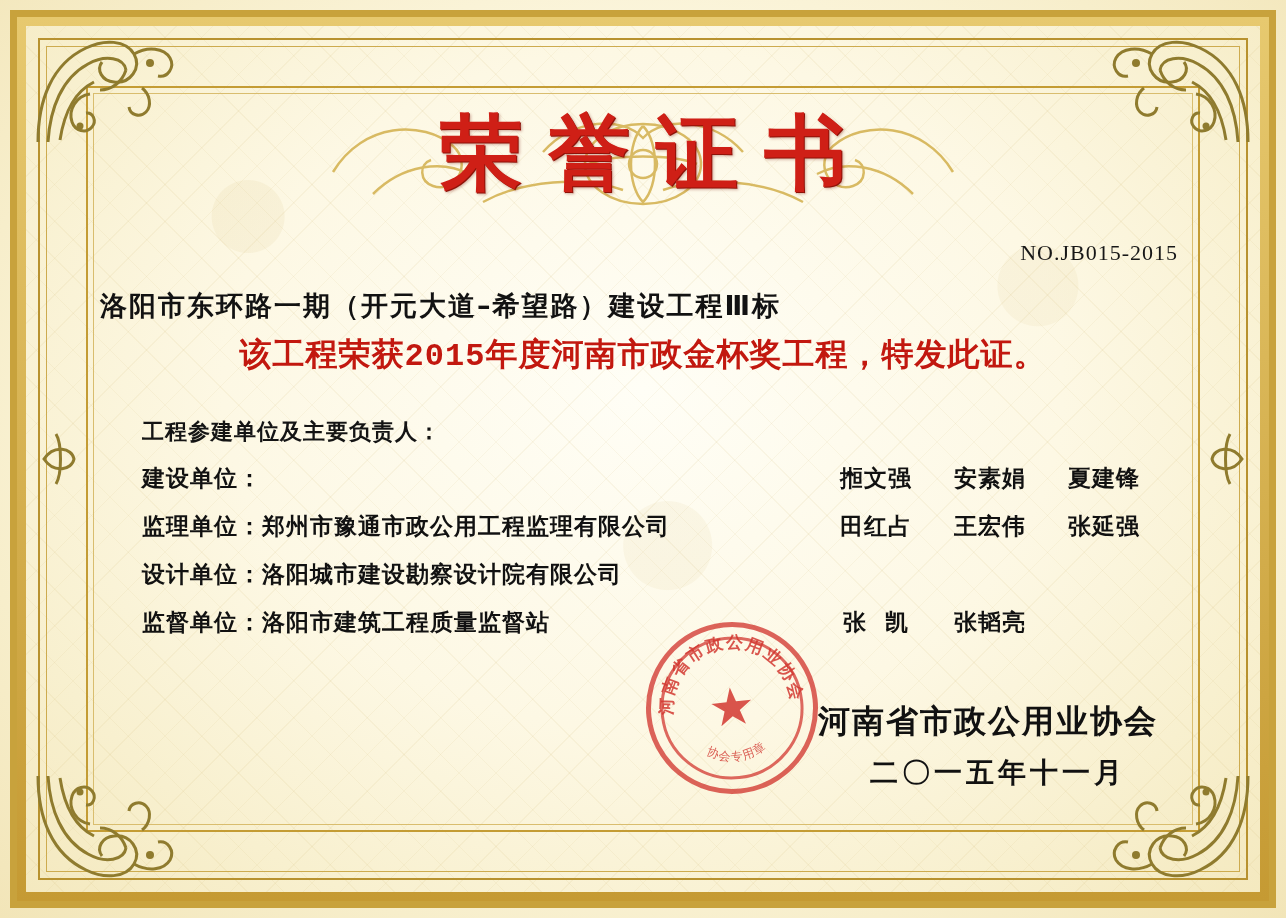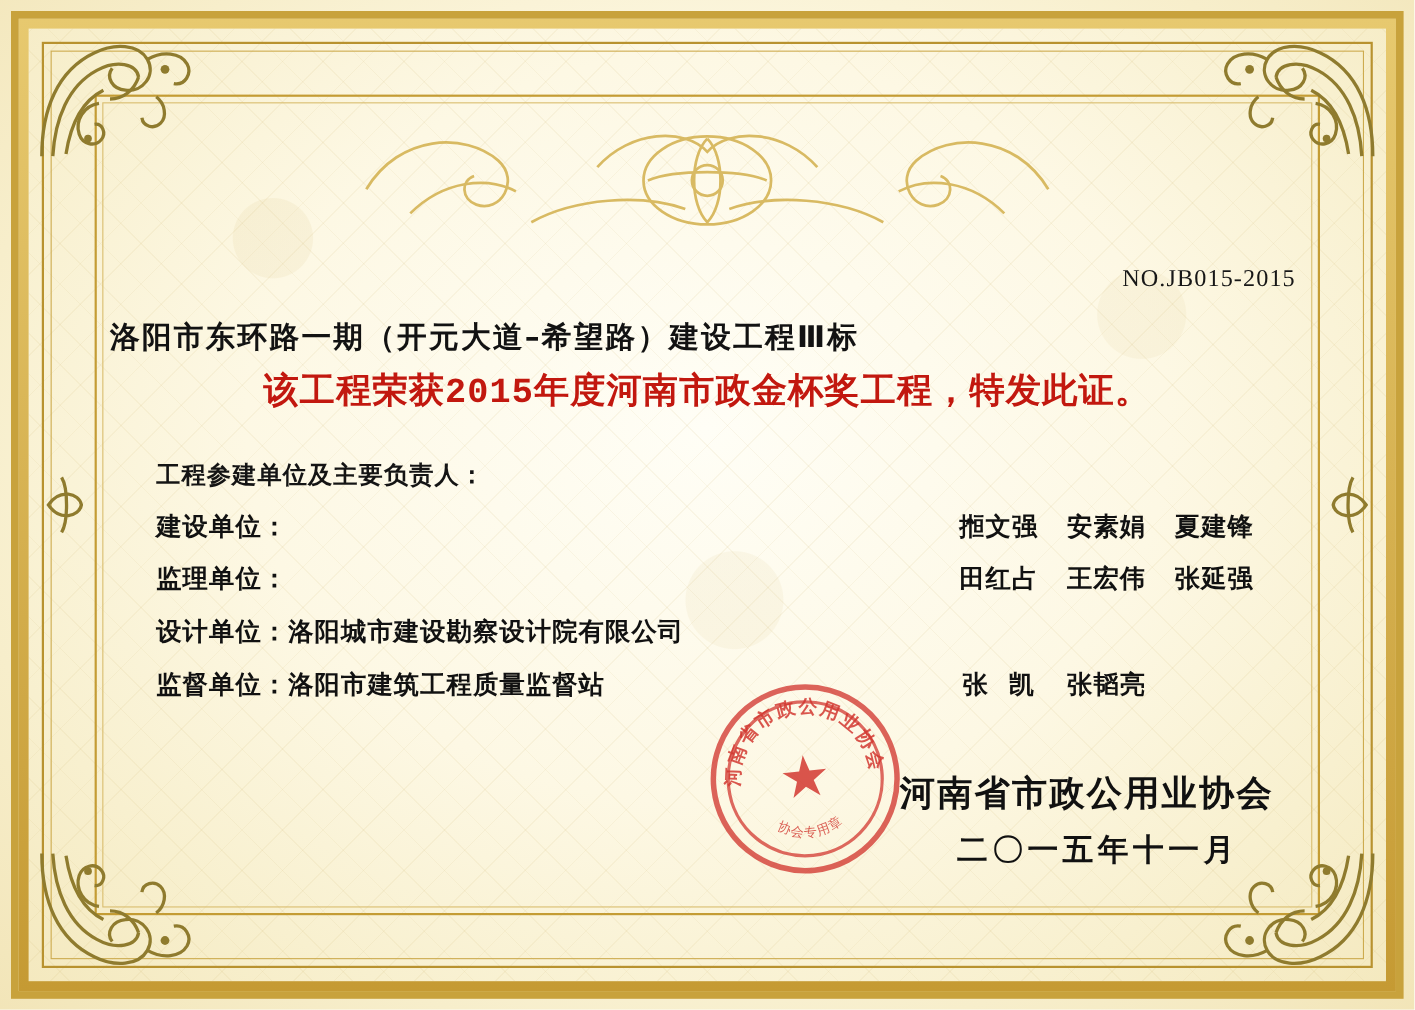--- a/index.html
+++ b/index.html
@@ -200,21 +200,21 @@
     font-size: 23px;
     font-weight: bold;
     color: #111111;
     letter-spacing: 1px;
     flex: 0 0 460px;
     white-space: nowrap;
   }
   .unit-people {
     margin-left: auto;
     display: flex;
-    gap: 26px;
+    gap: 42px;
     font-family: "DejaVu Serif", "Liberation Serif", serif;
     font-size: 23px;
     font-weight: bold;
     color: #111111;
     letter-spacing: 1px;
     padding-right: 36px;
   }
   .person { min-width: 72px; text-align: center; white-space: pre; }
 
   
@@ -369,20 +369,21 @@
           <path d="M620 92 C590 62 550 58 524 72"></path>
           <path d="M250 50 C280 16 330 14 350 36 C370 14 420 16 450 50"></path>
           <ellipse cx="350" cy="62" rx="58" ry="40" stroke-width="2.5"></ellipse>
           <path d="M350 24 C334 40 334 84 350 100 C366 84 366 40 350 24"></path>
           <path d="M296 62 C320 52 380 52 404 62"></path>
           <circle cx="350" cy="62" r="14"></circle>
           <path d="M190 100 C230 78 290 74 330 88"></path>
           <path d="M510 100 C470 78 410 74 370 88"></path>
         </svg>
       </div>
+      <div class="main-title">荣誉证书</div>
     </div>
 
     <div class="serial">NO.JB015-2015</div>
 
     <div class="project-line">洛阳市东环路一期（开元大道–希望路）建设工程Ⅲ标</div>
 
     <div class="award-line">该工程荣获2015年度河南市政金杯奖工程，特发此证。</div>
 
     <div class="units-heading">工程参建单位及主要负责人：</div>
 
@@ -393,20 +394,21 @@
         <span class="unit-people">
           <span class="person">搄文强</span>
           <span class="person">安素娟</span>
           <span class="person">夏建锋</span>
         </span>
       </div>
 
 
       <div class="unit-row">
         <span class="unit-label">监理单位：</span>
+        <span class="unit-name">郑州市豫通市政公用工程监理有限公司</span>
         <span class="unit-people">
           <span class="person">田红占</span>
           <span class="person">王宏伟</span>
           <span class="person">张延强</span>
         </span>
       </div>
 
       <div class="unit-row">
         <span class="unit-label">设计单位：</span>
         <span class="unit-name">洛阳城市建设勘察设计院有限公司</span>

